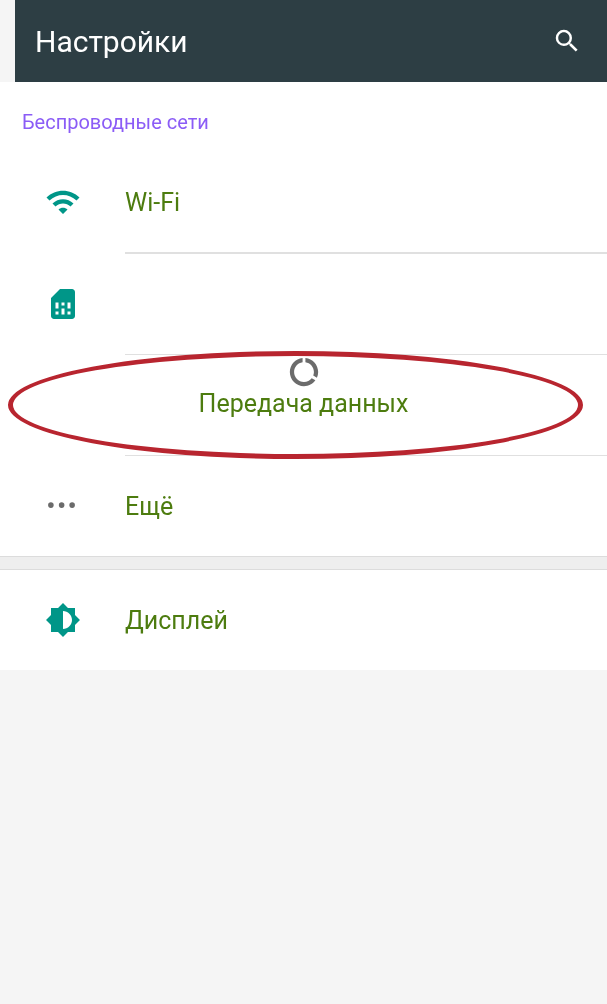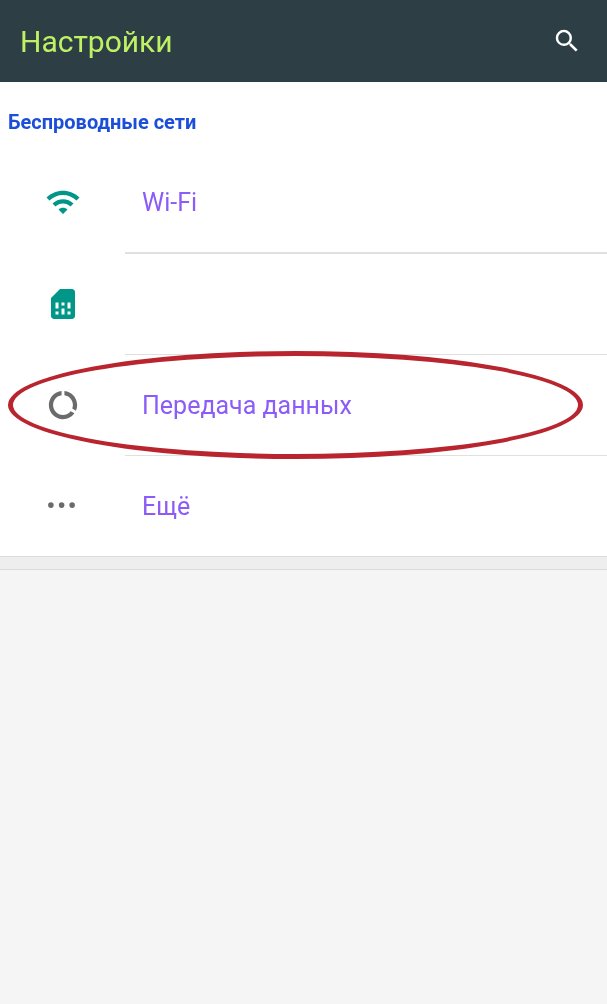--- a/index.html
+++ b/index.html
@@ -9,66 +9,66 @@
     }
     body {
       font-family: Roboto, "Segoe UI", Arial, sans-serif;
       background: #f5f5f5;
       width: 607px;
       height: 1004px;
       overflow: hidden;
     }
     .header {
       background: #2d3e44;
-      color: #bef264;
+      color: #ffffff;
       height: 82px;
       display: flex;
       align-items: center;
       justify-content: space-between;
       padding: 0 24px 0 20px;
+      margin-left: 15px;
     }
     .header-title {
       font-size: 30px;
       font-weight: 400;
     }
     .search-btn {
       width: 32px;
       height: 32px;
       display: flex;
       align-items: center;
       justify-content: center;
       cursor: pointer;
     }
     .content {
       background: #ffffff;
     }
     .section-header {
-      color: #1d4ed8;
+      color: #8b5cf6;
       font-size: 20px;
-      font-weight: 700;
-      padding: 28px 8px 18px;
+      font-weight: 400;
+      padding: 28px 22px 18px;
     }
     .list-item {
       display: flex;
       align-items: center;
       height: 100px;
       cursor: pointer;
       position: relative;
     }
     .icon-slot {
       width: 125px;
       display: flex;
       align-items: center;
       justify-content: center;
     }
     .item-label {
       font-size: 25px;
-      color: #8b5cf6;
+      color: #4d7c0f;
       font-weight: 400;
-      margin-left: 17px;
     }
     .divider {
       height: 1px;
       background: #e0e0e0;
       margin-left: 125px;
     }
     .section-gap {
       height: 14px;
       background: #eeeeee;
       border-top: 1px solid #dcdcdc;
@@ -124,21 +124,21 @@
 
   <div class="list-item">
     <div class="icon-slot">
       <svg class="icon icon-teal" viewBox="0 0 24 24">
           <path d="M19.99 4c0-1.1-.89-2-1.99-2h-8L4 8v12c0 1.1.9 2 2 2h12.01c1.1 0 1.99-.9 1.99-2l-.01-16zM9 19H7v-2h2v2zm8 0h-2v-2h2v2zm-8-4H7v-4h2v4zm4 4h-2v-4h2v4zm0-6h-2v-2h2v2zm4 2h-2v-4h2v4z"></path>
         </svg>
     </div>
   </div>
   <div class="divider"></div>
 
-  <div class="list-item" style="position:relative;">
+  <div class="list-item" style="position:relative;flex-direction:column;">
     <div class="highlight-ellipse" style="left:8px; top:-4px; width:575px; height:108px;"></div>
     <div class="icon-slot">
       <svg class="icon" viewBox="0 0 24 24" style="width:34px;height:34px;">
           <path fill="#6b6b6b" d="M13 2.05v3.03c3.39.49 6 3.39 6 6.92 0 .9-.18 1.75-.48 2.54l2.6 1.53c.56-1.24.88-2.62.88-4.07 0-5.18-3.95-9.45-9-9.95zM12 19c-3.87 0-7-3.13-7-7 0-3.53 2.61-6.43 6-6.92V2.05c-5.06.5-9 4.76-9 9.95 0 5.52 4.47 10 9.99 10 3.31 0 6.24-1.61 8.06-4.09l-2.6-1.53C16.17 17.98 14.21 19 12 19z"></path>
         </svg>
     </div>
     <div class="item-label">Передача данных</div>
   </div>
   <div class="divider"></div>
 
@@ -147,13 +147,21 @@
       <span class="dots">•••</span>
     </div>
     <div class="item-label">Ещё</div>
   </div>
 </div>
 
 <div class="section-gap"></div>
 
 <div class="content">
 
+  <div class="list-item">
+    <div class="icon-slot">
+      <svg class="icon icon-teal" viewBox="0 0 24 24">
+          <path d="M20 15.31L23.31 12 20 8.69V4h-4.69L12 .69 8.69 4H4v4.69L.69 12 4 15.31V20h4.69L12 23.31 15.31 20H20v-4.69zM12 18V6c3.31 0 6 2.69 6 6s-2.69 6-6 6z"></path>
+        </svg>
+    </div>
+    <div class="item-label">Дисплей</div>
+  </div>
 </div>
 
 </body></html>

